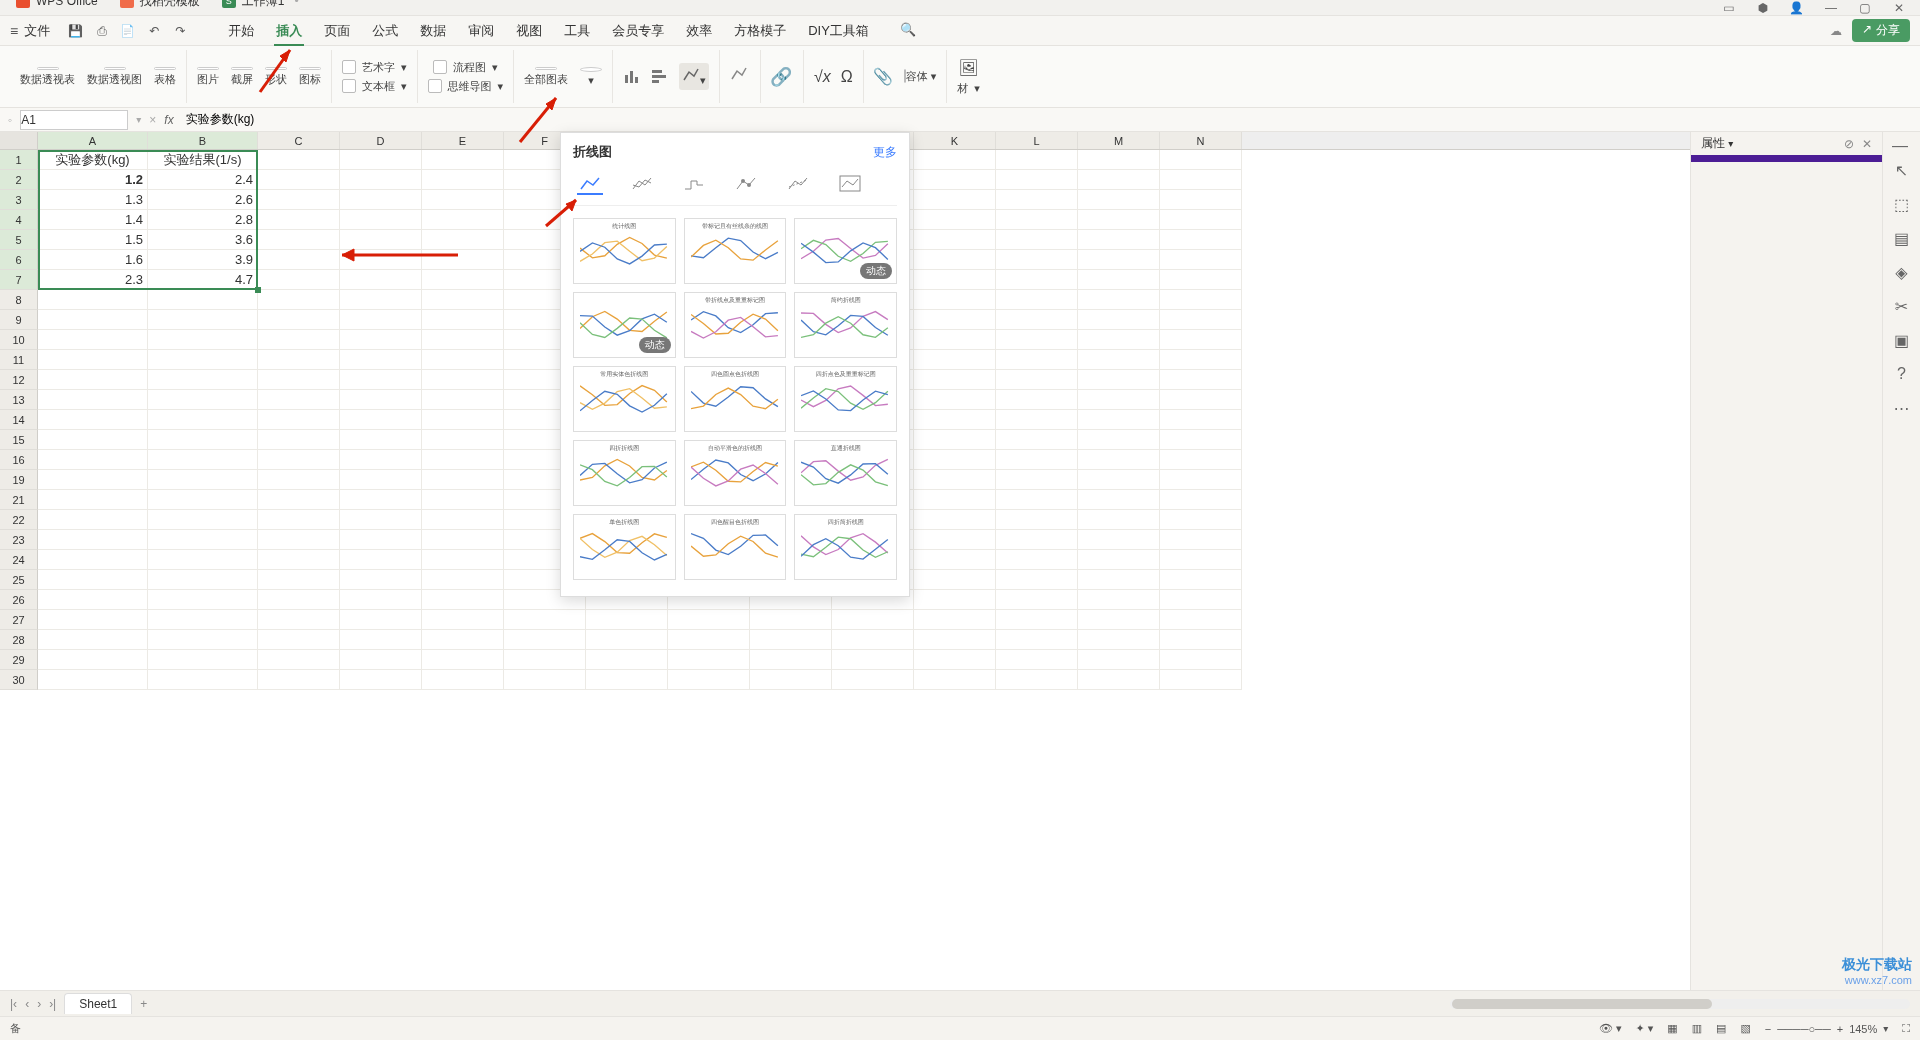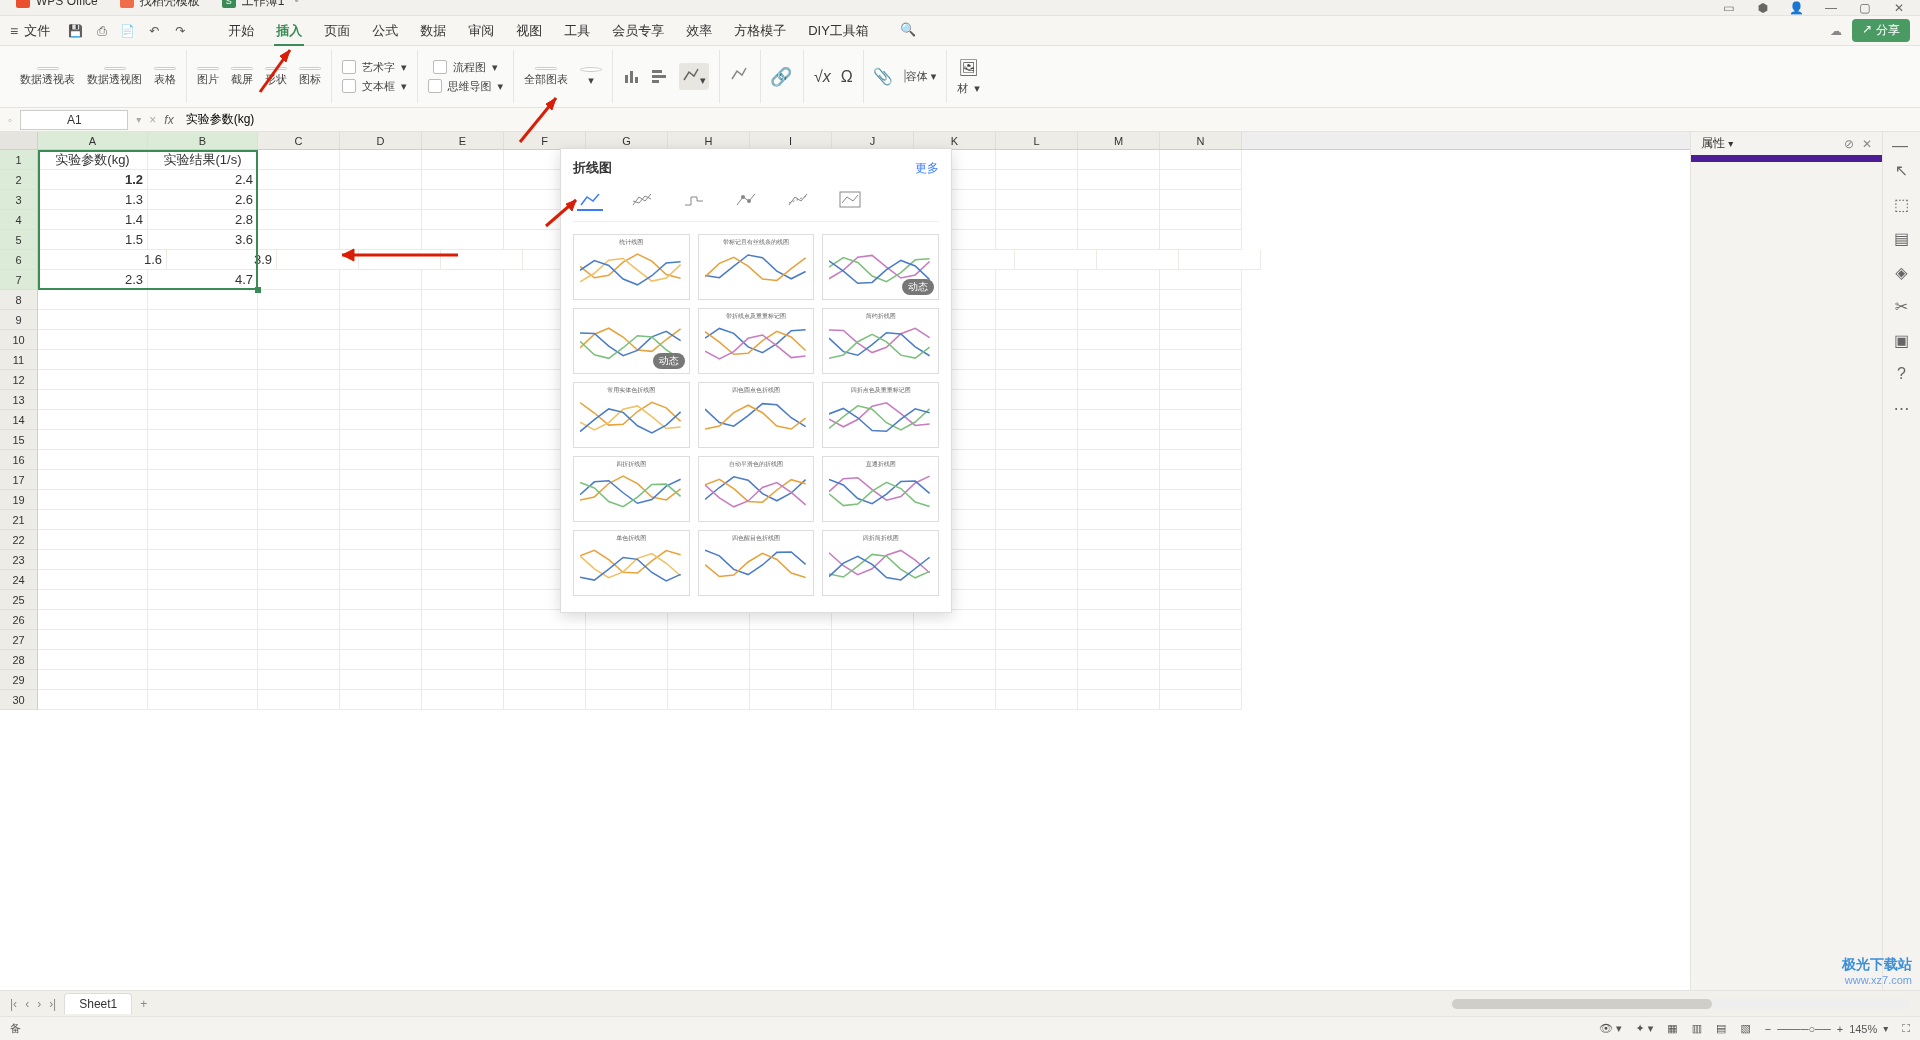--- a/index.html
+++ b/index.html
@@ -35,21 +35,21 @@
 .rgroup.noborder { border-right: none; }
 .rgroup .ri { display: flex; flex-direction: column; align-items: center; gap: 2px; font-size: 11px; color: #444; }
 .rgroup .ri .icon { width: 22px; height: 22px; background: #fff; border: 1px solid #ccc; border-radius: 4px; }
 .rgroup .row { display: flex; gap: 12px; }
 .ribbon .stack { display: flex; flex-direction: column; gap: 4px; justify-content: center; }
 .ribbon .stack .srow { display: flex; align-items: center; gap: 6px; font-size: 11px; color: #444; }
 .ribbon .stack .sicon { width: 14px; height: 14px; border: 1px solid #bbb; border-radius: 2px; background: #fff; }
 
 
 .fbar { height: 24px; display: flex; align-items: center; background: #f9f8f5; border-bottom: 1px solid #e5e3df; padding: 0 8px; gap: 8px; }
-.namebox { width: 108px; height: 20px; border: 1px solid #ccc; background: #fff; display: flex; align-items: center; justify-content: center; font-size: 12px; }
+.namebox { width: 108px; height: 20px; border: 1px solid #ccc; background: #fff; display: flex; align-items: center; justify-content: flex-start; font-size: 12px; }
 .fx-label { font-style: italic; color: #666; }
 .formula-input { flex: 1; border: none; background: transparent; font-size: 12px; padding: 2px 4px; outline: none; }
 
 
 .workarea { flex: 1; display: flex; position: relative; }
 
 
 .sheet { flex: 1; display: flex; flex-direction: column; background: #fff; position: relative; }
 .colheaders { height: 18px; display: flex; background: #eee; border-bottom: 1px solid #d0cec9; }
 .corner { width: 38px; background: #e6e4df; border-right: 1px solid #d0cec9; }
@@ -58,21 +58,21 @@
 .rows { flex: 1; overflow: hidden; position: relative; }
 .row { display: flex; height: 20px; }
 .rowh { width: 38px; text-align: center; font-size: 11px; color: #333; border-right: 1px solid #d0cec9; border-bottom: 1px solid #e0ded9; line-height: 20px; background: #eeece7; }
 .rowh.sel { background: #dcead8; }
 .cell { width: 82px; border-right: 1px solid #eceae5; border-bottom: 1px solid #eceae5; padding: 0 4px; font-size: 13px; line-height: 20px; text-align: right; }
 .cell.head { text-align: center; }
 .selection-border { position: absolute; border: 2px solid #3a8b55; pointer-events: none; }
 .sel-handle { position: absolute; width: 6px; height: 6px; background: #3a8b55; }
 
 
-.chartpanel { position: absolute; left: 560px; top: 16px; width: 392px; border: 1px solid #ddd; background: #fff; box-shadow: 0 4px 14px rgba(0,0,0,0.15); z-index: 50; padding: 10px 12px 16px; }
+.chartpanel { position: absolute; left: 560px; top: 0; width: 350px; border: 1px solid #ddd; background: #fff; box-shadow: 0 4px 14px rgba(0,0,0,0.15); z-index: 50; padding: 10px 12px 16px; }
 .chartpanel .cphdr { display: flex; justify-content: space-between; align-items: center; font-size: 13px; font-weight: 600; margin-bottom: 8px; }
 .chartpanel .cphdr .more { color: #3b7cff; font-size: 12px; font-weight: normal; }
 .cp-types { display: flex; gap: 26px; padding: 6px 4px 10px; border-bottom: 1px solid #eee; margin-bottom: 12px; }
 .cp-types .ct { width: 26px; height: 20px; display: flex; align-items: center; justify-content: center; border-bottom: 2px solid transparent; }
 .cp-types .ct.active { border-bottom-color: #3b7cff; }
 .cp-types .ct svg { width: 22px; height: 18px; }
 .cp-grid { display: grid; grid-template-columns: repeat(3, 1fr); gap: 8px; }
 .cp-thumb { border: 1px solid #ddd; border-radius: 0; height: 66px; background: #fff; position: relative; overflow: hidden; }
 .cp-thumb .tag { position: absolute; bottom: 4px; right: 4px; font-size: 10px; background: #777; color: #fff; padding: 1px 6px; border-radius: 8px; }
 .cp-thumb .tt { position: absolute; top: 3px; left: 50%; transform: translateX(-50%); font-size: 6px; color: #666; white-space: nowrap; }
@@ -398,21 +398,21 @@
           <div class="cell"></div>
           <div class="cell"></div>
           <div class="cell"></div>
           <div class="cell"></div>
           <div class="cell"></div>
           <div class="cell"></div>
           <div class="cell"></div>
         </div>
         <div class="row">
           <div class="rowh sel">6</div>
-          <div class="cell" style="width: 129px;">1.6</div>
+          <div class="cell" style="width: 110px;">1.6</div>
           <div class="cell" style="width: 110px;">3.9</div>
           <div class="cell"></div>
           <div class="cell"></div>
           <div class="cell"></div>
           <div class="cell"></div>
           <div class="cell"></div>
           <div class="cell"></div>
           <div class="cell"></div>
           <div class="cell"></div>
           <div class="cell"></div>
@@ -568,37 +568,20 @@
           <div class="cell"></div>
           <div class="cell"></div>
           <div class="cell"></div>
           <div class="cell"></div>
           <div class="cell"></div>
           <div class="cell"></div>
           <div class="cell"></div>
         </div>
         <div class="row">
           <div class="rowh">16</div>
-          <div class="cell" style="width: 110px;"></div>
-          <div class="cell" style="width: 110px;"></div>
-          <div class="cell"></div>
-          <div class="cell"></div>
-          <div class="cell"></div>
-          <div class="cell"></div>
-          <div class="cell"></div>
-          <div class="cell"></div>
-          <div class="cell"></div>
-          <div class="cell"></div>
-          <div class="cell"></div>
-          <div class="cell"></div>
-          <div class="cell"></div>
-          <div class="cell"></div>
-        </div>
-        <div class="row">
-          <div class="rowh">17</div>
           <div class="cell" style="width: 110px;"></div>
           <div class="cell" style="width: 110px;"></div>
           <div class="cell"></div>
           <div class="cell"></div>
           <div class="cell"></div>
           <div class="cell"></div>
           <div class="cell"></div>
           <div class="cell"></div>
           <div class="cell"></div>
           <div class="cell"></div>

